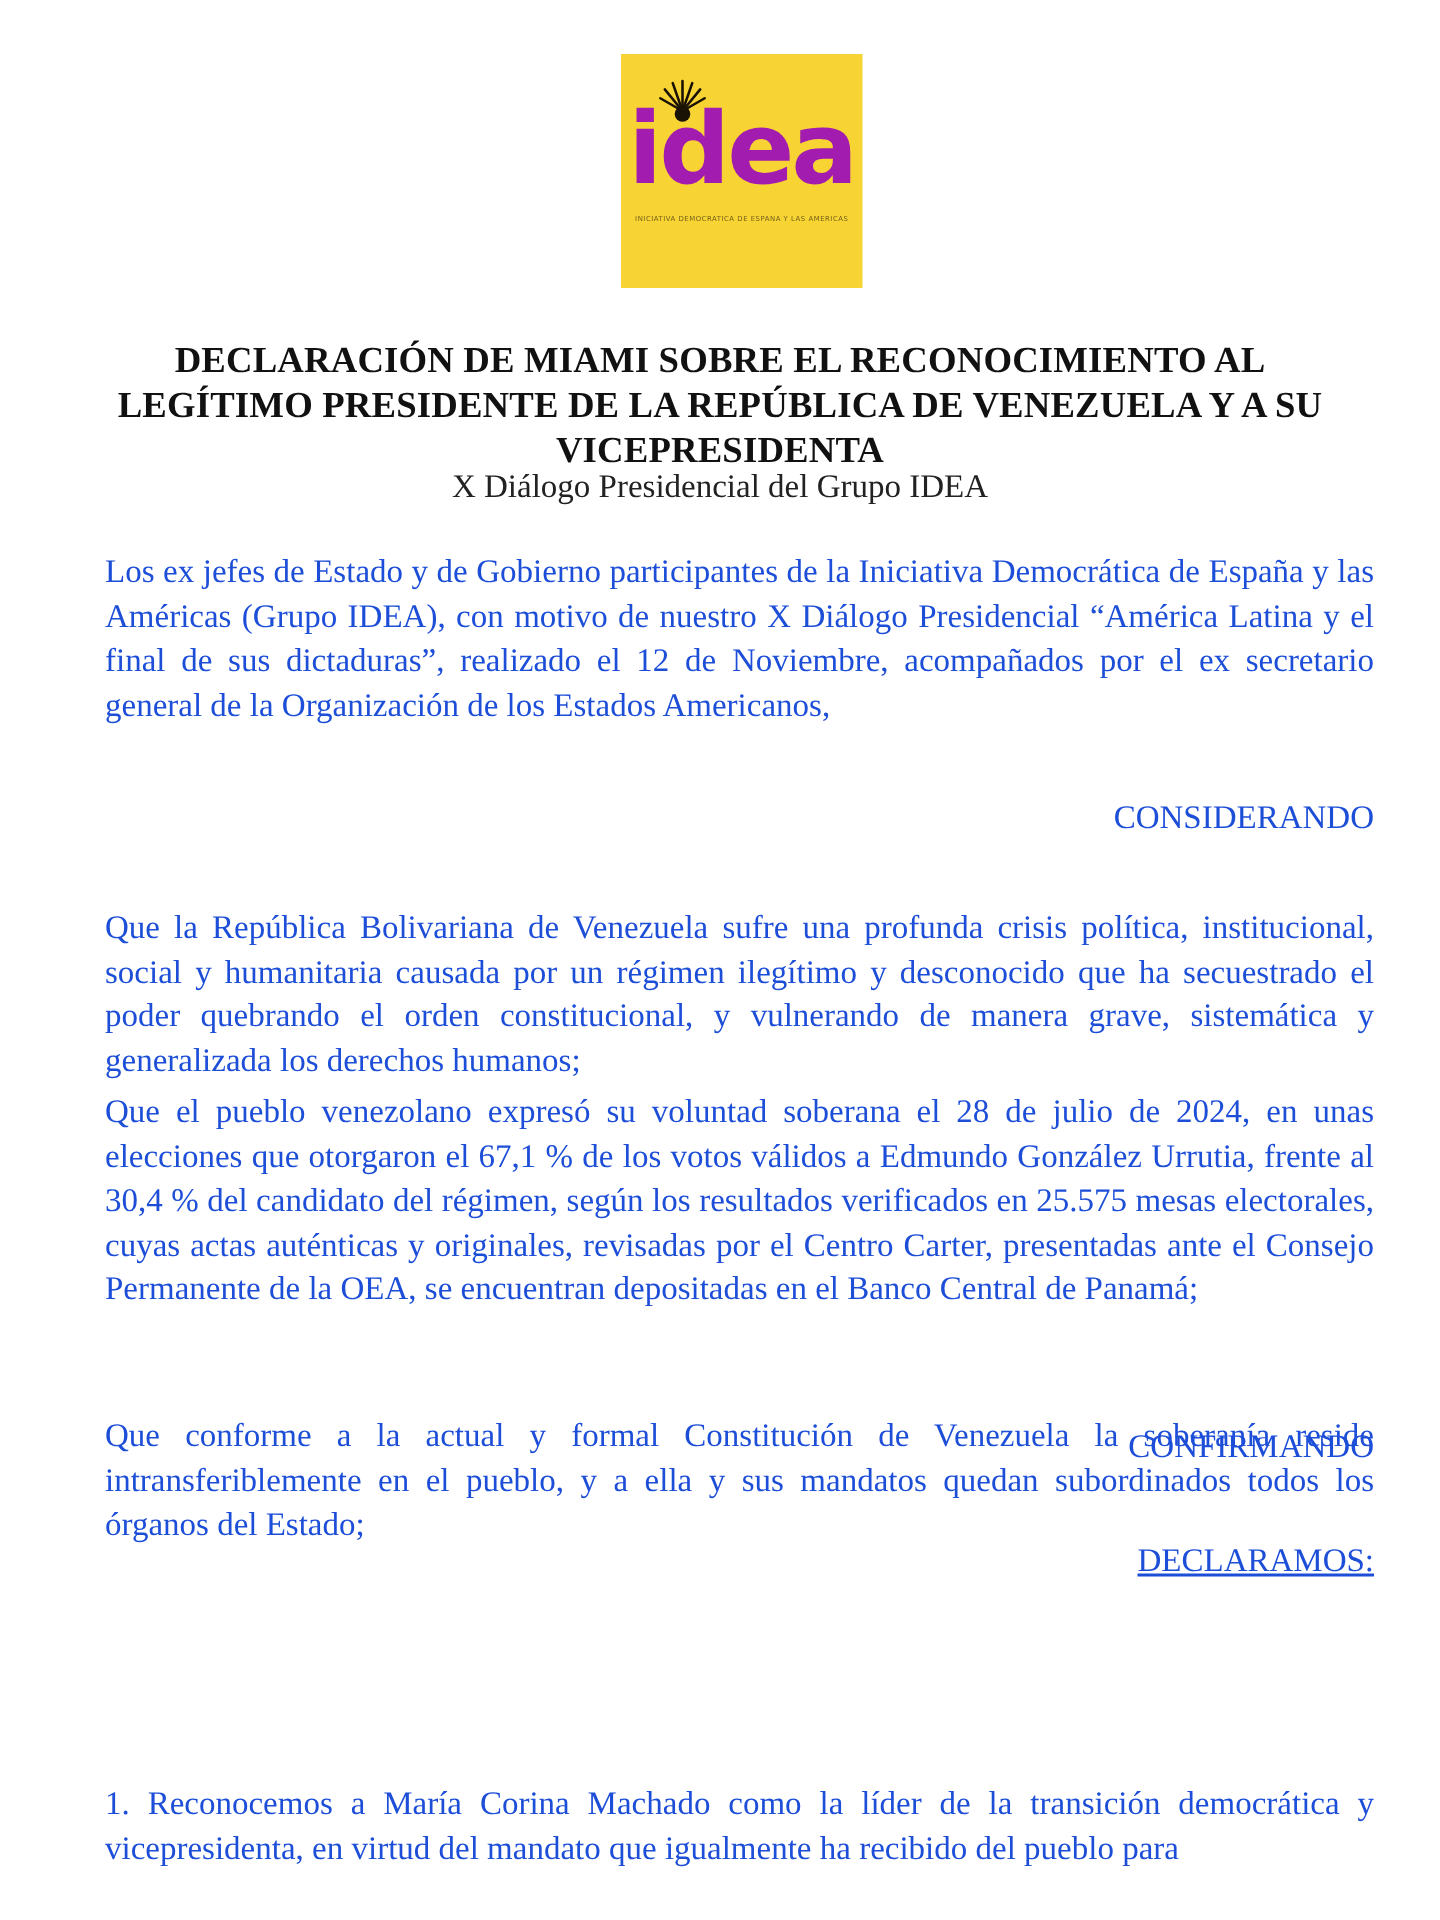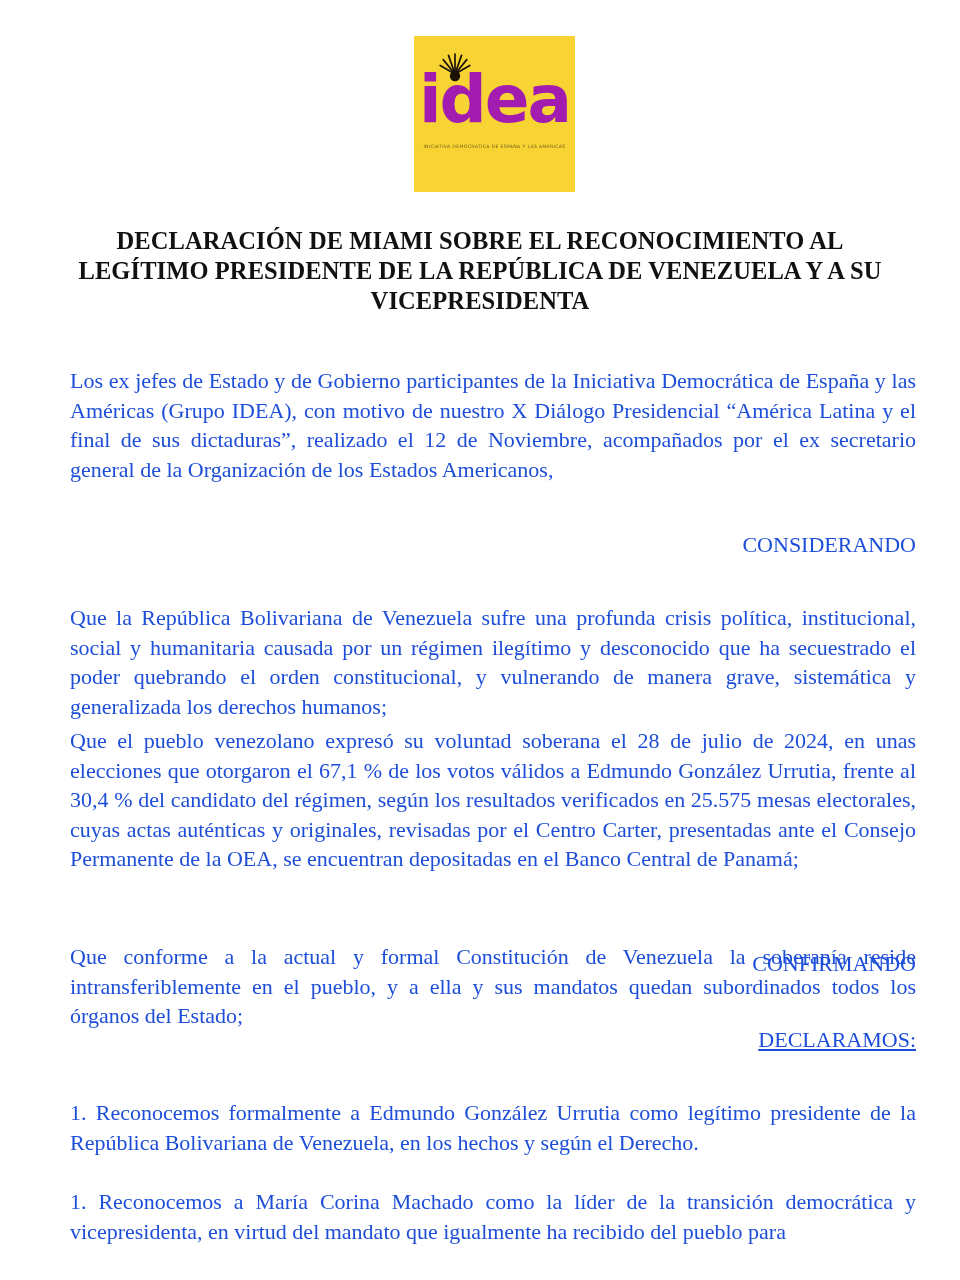--- a/index.html
+++ b/index.html
@@ -133,29 +133,29 @@
           <circle cx="17" cy="24" r="5.2" fill="#1b1206"></circle>
         </svg>
       </span>
       <div class="logo-word">idea</div>
       <div class="logo-tag">INICIATIVA DEMOCRATICA DE ESPAÑA Y LAS AMERICAS</div>
     </div>
   </div>
 
   <div class="doc-title">DECLARACIÓN DE MIAMI SOBRE EL RECONOCIMIENTO AL LEGÍTIMO PRESIDENTE DE LA REPÚBLICA DE VENEZUELA Y A SU VICEPRESIDENTA</div>
 
+  <div class="doc-subtitle">X Diálogo Presidencial del Grupo IDEA</div>
 
   <div class="body-block" style="top:366px;">Los ex jefes de Estado y de Gobierno participantes de la Iniciativa Democrática de España y las Américas (Grupo IDEA), con motivo de nuestro X Diálogo Presidencial “América Latina y el final de sus dictaduras”, realizado el 12 de Noviembre, acompañados por el ex secretario general de la Organización de los Estados Americanos,</div>
 
   <div class="body-block left" style="top:530px;">CONSIDERANDO</div>
   <div class="body-block" style="top:559px;margin-top:44px;">Que la República Bolivariana de Venezuela sufre una profunda crisis política, institucional, social y humanitaria causada por un régimen ilegítimo y desconocido que ha secuestrado el poder quebrando el orden constitucional, y vulnerando de manera grave, sistemática y generalizada los derechos humanos;</div>
 
   <div class="body-block" style="top:726px;">Que el pueblo venezolano expresó su voluntad soberana el 28 de julio de 2024, en unas elecciones que otorgaron el 67,1 % de los votos válidos a Edmundo González Urrutia, frente al 30,4 % del candidato del régimen, según los resultados verificados en 25.575 mesas electorales, cuyas actas auténticas y originales, revisadas por el Centro Carter, presentadas ante el Consejo Permanente de la OEA, se encuentran depositadas en el Banco Central de Panamá;</div>
 
   <div class="body-block left" style="top:913px;margin-top:36px;">CONFIRMANDO</div>
   <div class="body-block" style="top:942px;">Que conforme a la actual y formal Constitución de Venezuela la soberanía reside intransferiblemente en el pueblo, y a ella y sus mandatos quedan subordinados todos los órganos del Estado;</div>
 
   <div class="body-block left" style="top:1025px;text-decoration:underline;">DECLARAMOS:</div>
 
-  <div class="body-block" style="top:1098px;">1. Reconocemos formalmente a Edmundo González Urrutia como legítimo presidente de la República Bolivariana de Venezuela, en los hechos y según el Derecho.</div>
   <div class="body-block" style="top:1187px;">1. Reconocemos a María Corina Machado como la líder de la transición democrática y vicepresidenta, en virtud del mandato que igualmente ha recibido del pueblo para</div>
 
 </div>
 
 </body></html>

